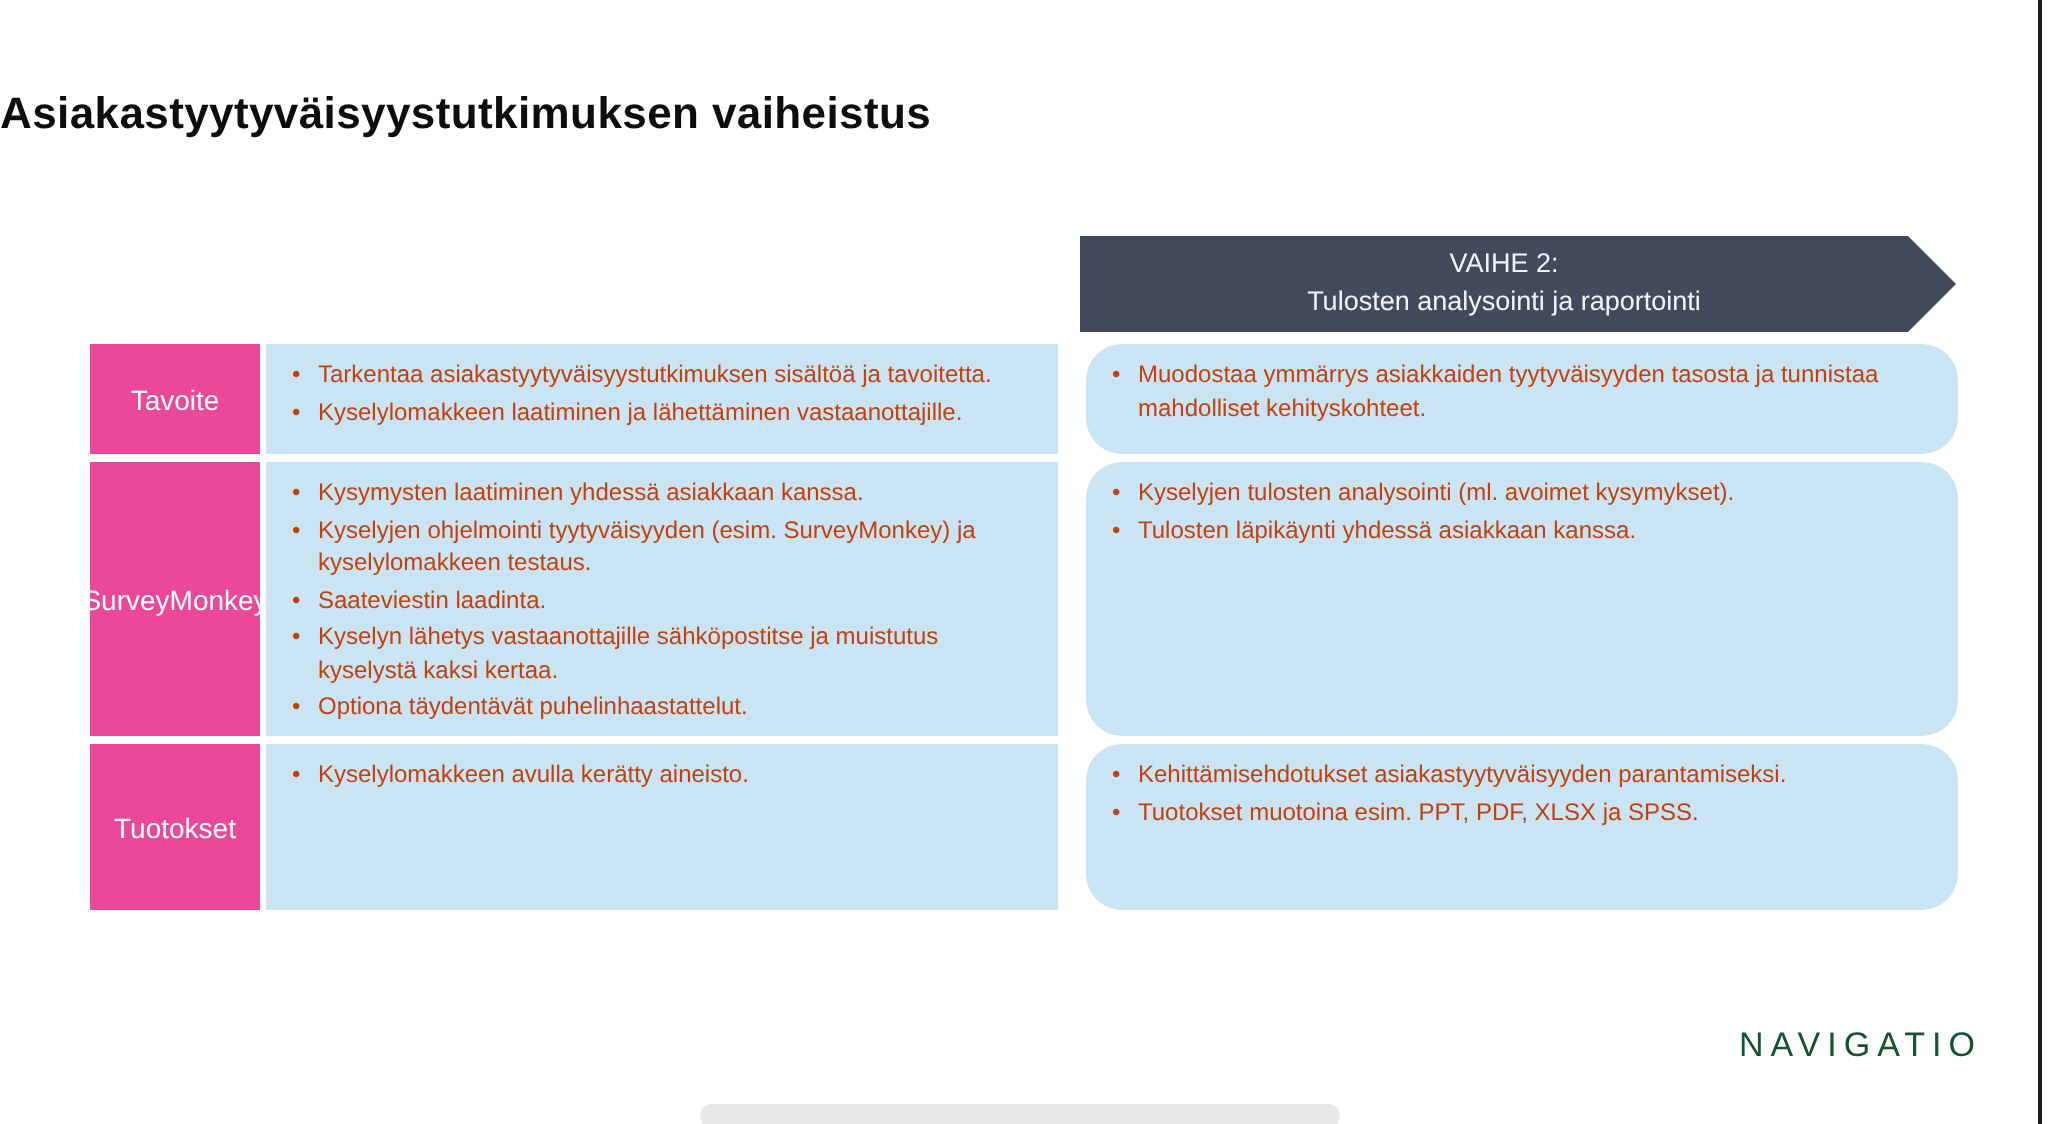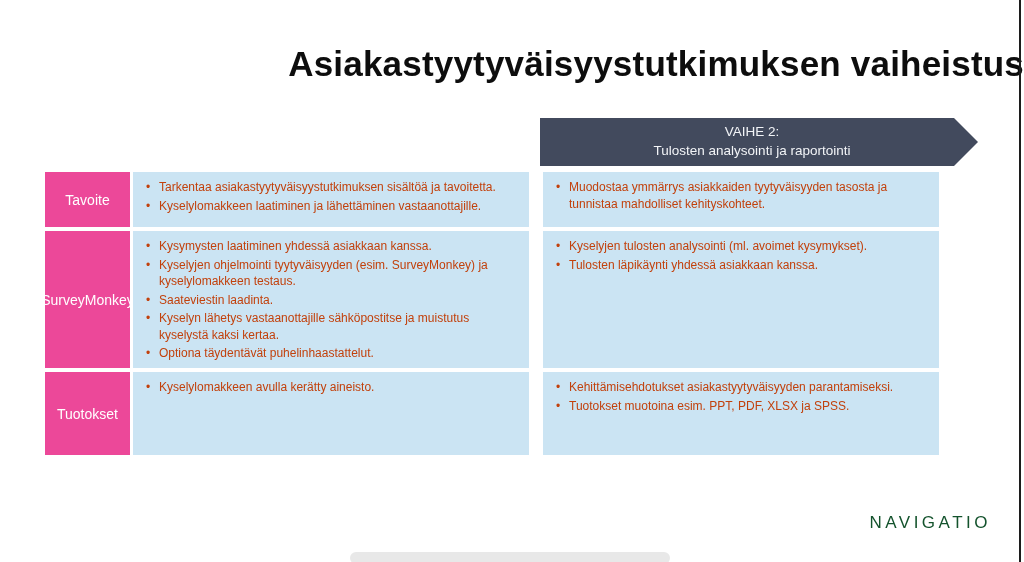--- a/index.html
+++ b/index.html
@@ -2,42 +2,42 @@
 <html><head>
 <meta charset="utf-8">
 <style>
   html,body { margin:0; padding:0; background:#ffffff; }
   .slide {
     position:relative; width:1024px; height:562px; background:#ffffff;
     font-family:"Liberation Sans", sans-serif; overflow:hidden;
   }
   .title {
     position:absolute; top:44px; left:0; width:100%; margin:0;
-    text-align:right; font-size:35px; font-weight:bold; color:#0d0d0d;
+    text-align:left; font-size:22px; font-weight:bold; color:#0d0d0d;
     letter-spacing:0.2px;
   }
   .arrow {
     position:absolute; top:118px; height:48px; background:#424a5d;
     color:#f2f4f7; display:flex; flex-direction:column; justify-content:center;
     text-align:center; font-size:13.5px; line-height:1.38;
     clip-path: polygon(0 0, calc(100% - 24px) 0, 100% 50%, calc(100% - 24px) 100%, 0 100%);
     padding-right:14px; box-sizing:border-box;
   }
   .arrow1 { left:133px; width:402px; }
   .arrow2 { left:540px; width:438px; }
   .row-label {
     position:absolute; left:45px; width:85px; background:#ec4899;
     color:#ffffff; font-size:14px; display:flex; align-items:center;
     justify-content:center; text-align:center;
   }
   .cell {
     position:absolute; background:#cbe4f3; box-sizing:border-box;
   }
   .col1 { left:133px; width:396px; }
-  .col2 { left:543px; width:396px; }
+  .col2 { left:543px; width:436px;border-radius:18px; }
   .r1 { top:172px; height:55px; }
   .r2 { top:231px; height:137px; }
   .r3 { top:372px; height:83px; }
   .cell ul { margin:0; padding:7px 12px 0 9px; list-style:none; }
   .cell li {
     position:relative; padding-left:17px; font-size:12px; line-height:1.38;
     color:#c2410c; margin-bottom:2px;
   }
   .cell li::before { content:"\2022"; position:absolute; left:4px; }
   .logo {

